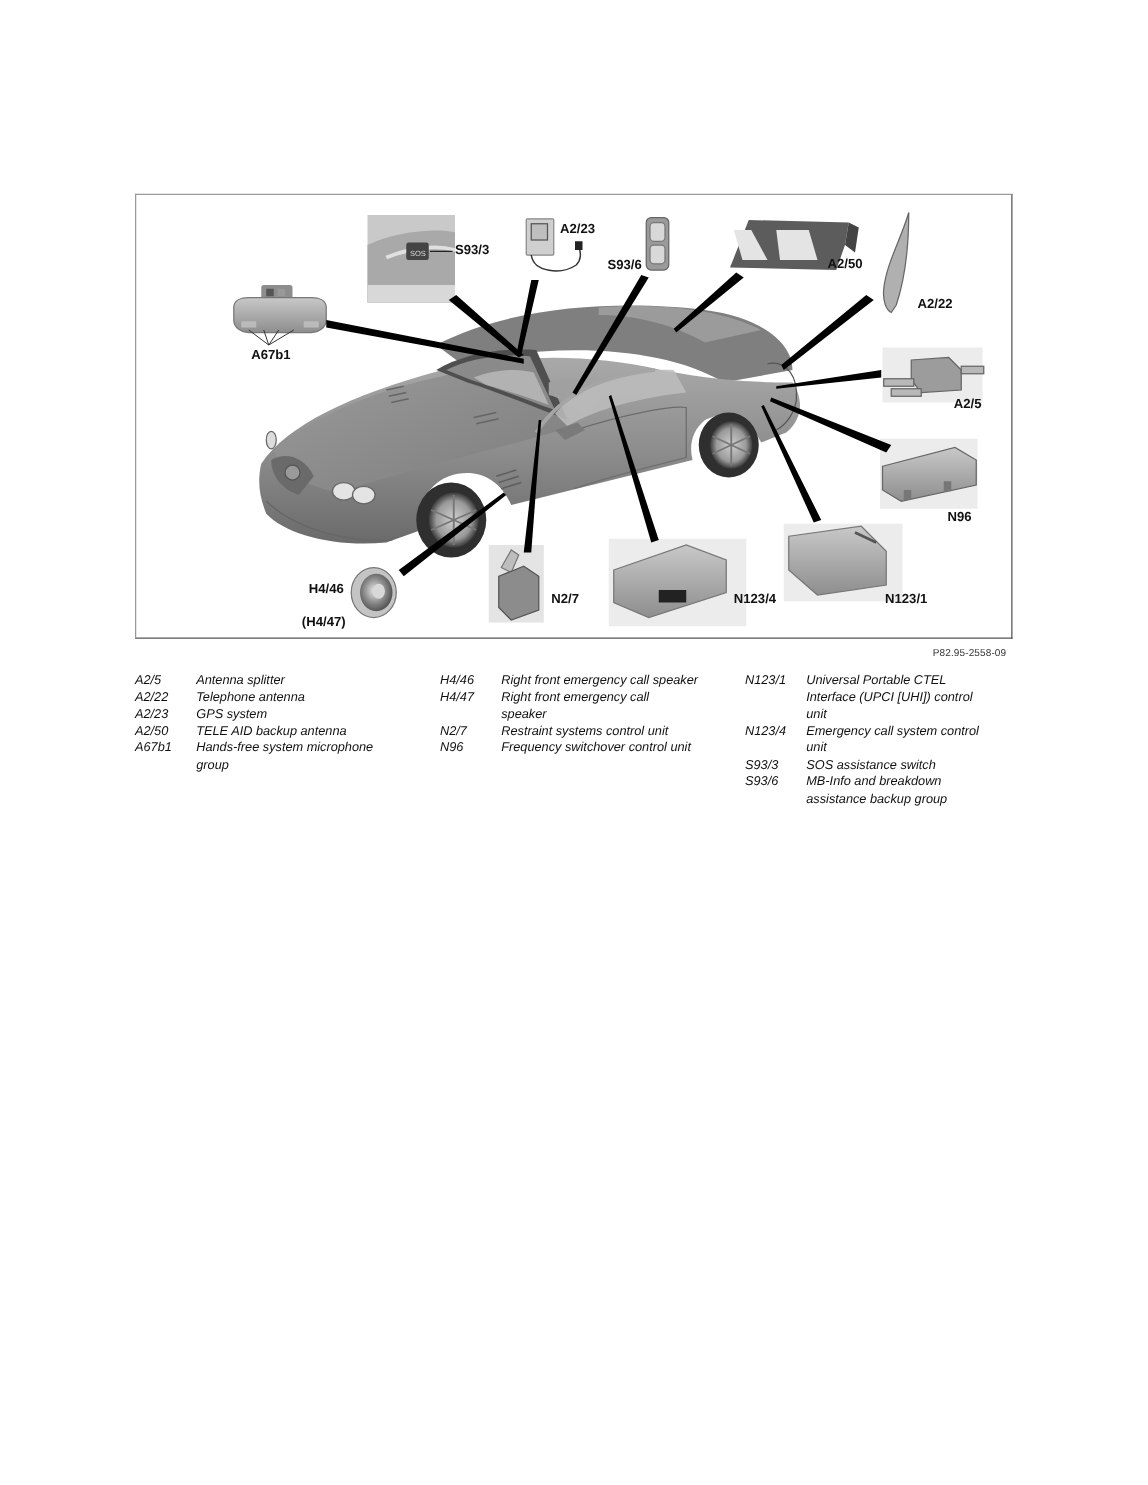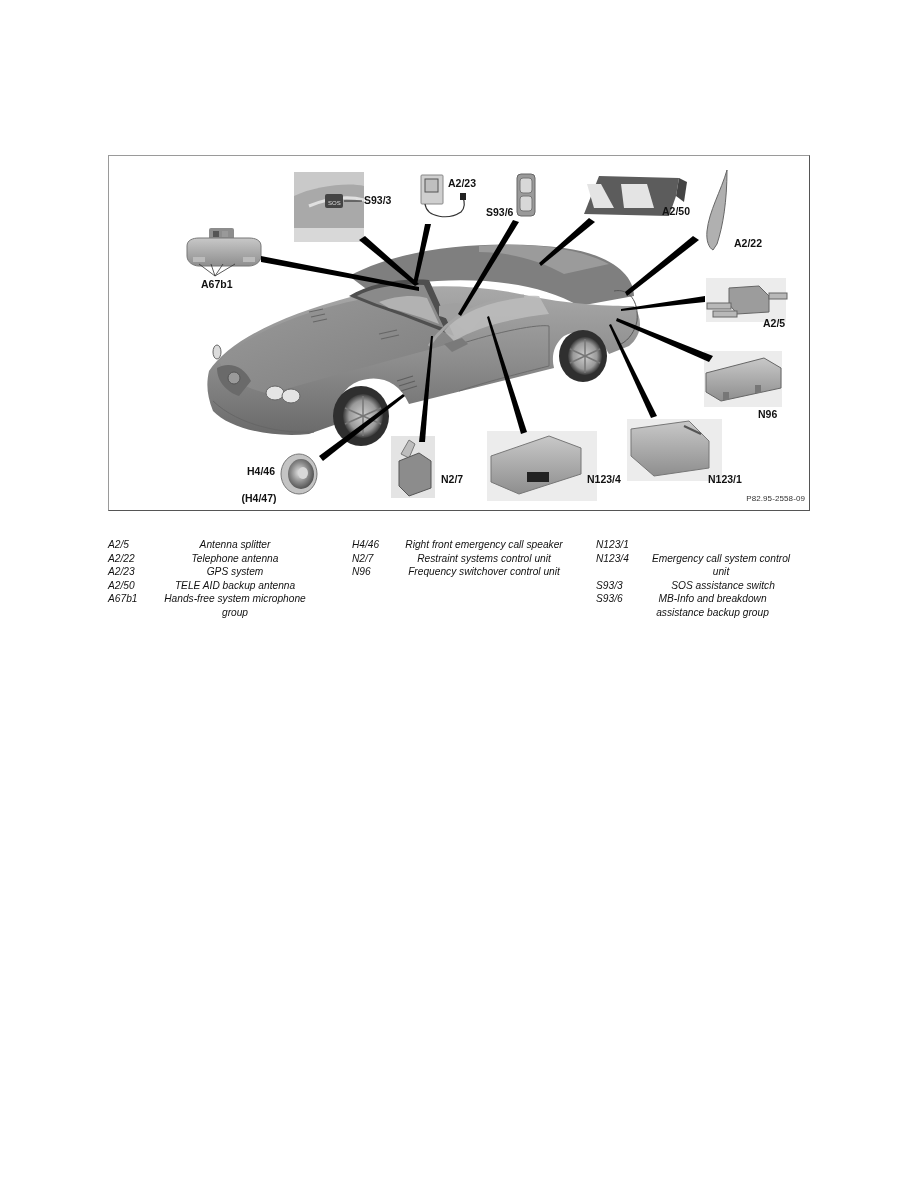--- a/index.html
+++ b/index.html
@@ -38,21 +38,21 @@
       font-weight: bold;
       font-size: 10.5px;
       color: #111;
       line-height: 11px;
       white-space: nowrap;
       text-align: center;
     }
     .figure-id {
       position: absolute;
       right: 113px;
-      top: 494px;
+      top: 518px;
       font-size: 8px;
       color: #333;
       letter-spacing: 0.1px;
     }
     .legend {
       position: absolute;
       top: 538px;
       left: 108px;
       width: 700px;
     }
@@ -66,21 +66,20 @@
       font-size: 10.2px;
       line-height: 13.5px;
       color: #111;
     }
     .legend-code {
       flex: 0 0 auto;
       width: 49px;
     }
     .legend-desc {
       flex: 1 1 auto;
-      text-align: center;
     }
   </style>
 </head>
 <body>
 
 <div class="figure-frame">
   <svg width="700" height="354" viewBox="0 0 700 354">
     <defs>
       <linearGradient id="bodyGrad" x1="0" y1="0" x2="0" y2="1">
         <stop offset="0" stop-color="#a9a9a9"></stop>
@@ -319,32 +318,37 @@
       <span class="legend-desc">Hands-free system microphone group</span>
     </div>
   </div>
 
   <div class="legend-col" style="left:244px;width:215px;">
     <div class="legend-row">
       <span class="legend-code">H4/46</span>
       <span class="legend-desc">Right front emergency call speaker</span>
     </div>
     <div class="legend-row">
+      <span class="legend-code">H4/47</span>
+      <span class="legend-desc" style="max-width:130px;">Right front emergency call speaker</span>
+    </div>
+    <div class="legend-row">
       <span class="legend-code">N2/7</span>
       <span class="legend-desc">Restraint systems control unit</span>
     </div>
     <div class="legend-row">
       <span class="legend-code">N96</span>
       <span class="legend-desc">Frequency switchover control unit</span>
     </div>
   </div>
 
   <div class="legend-col" style="left:488px;width:205px;">
     <div class="legend-row">
       <span class="legend-code">N123/1</span>
+      <span class="legend-desc" style="max-width:150px;">Universal Portable CTEL Interface (UPCI [UHI]) control unit</span>
     </div>
     <div class="legend-row">
       <span class="legend-code">N123/4</span>
       <span class="legend-desc" style="max-width:152px;">Emergency call system control unit</span>
     </div>
     <div class="legend-row">
       <span class="legend-code">S93/3</span>
       <span class="legend-desc">SOS assistance switch</span>
     </div>
     <div class="legend-row">

